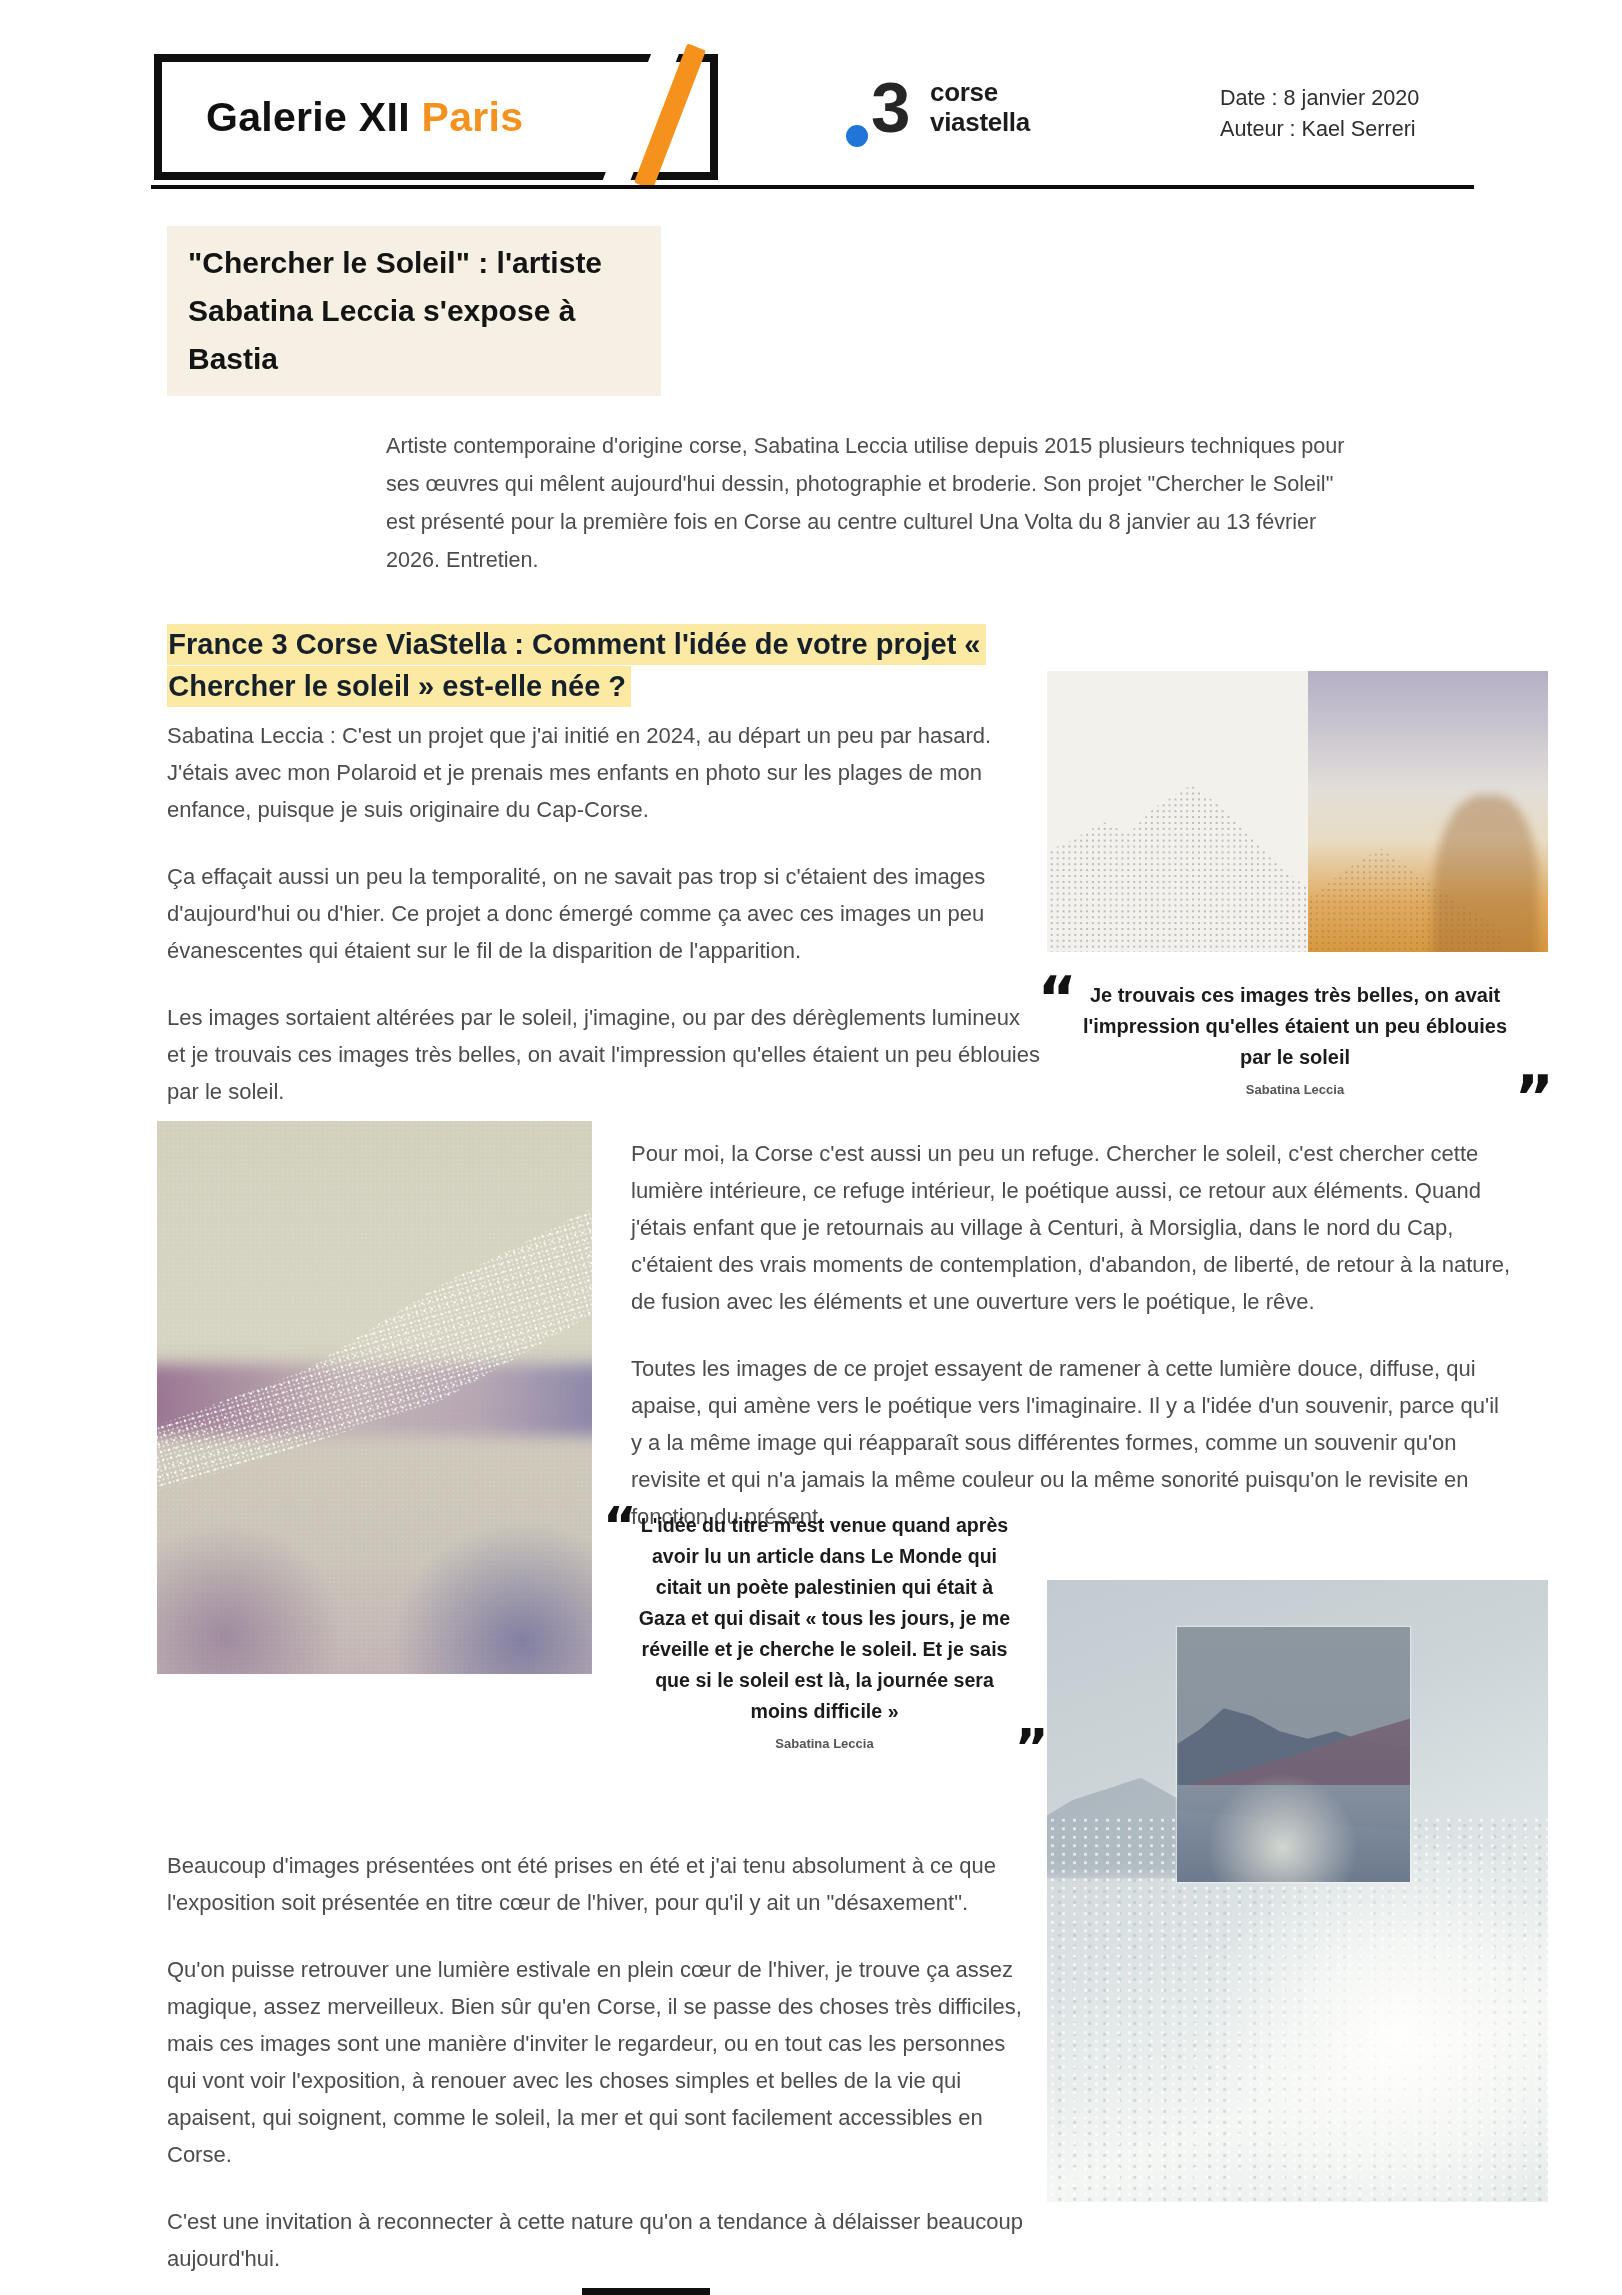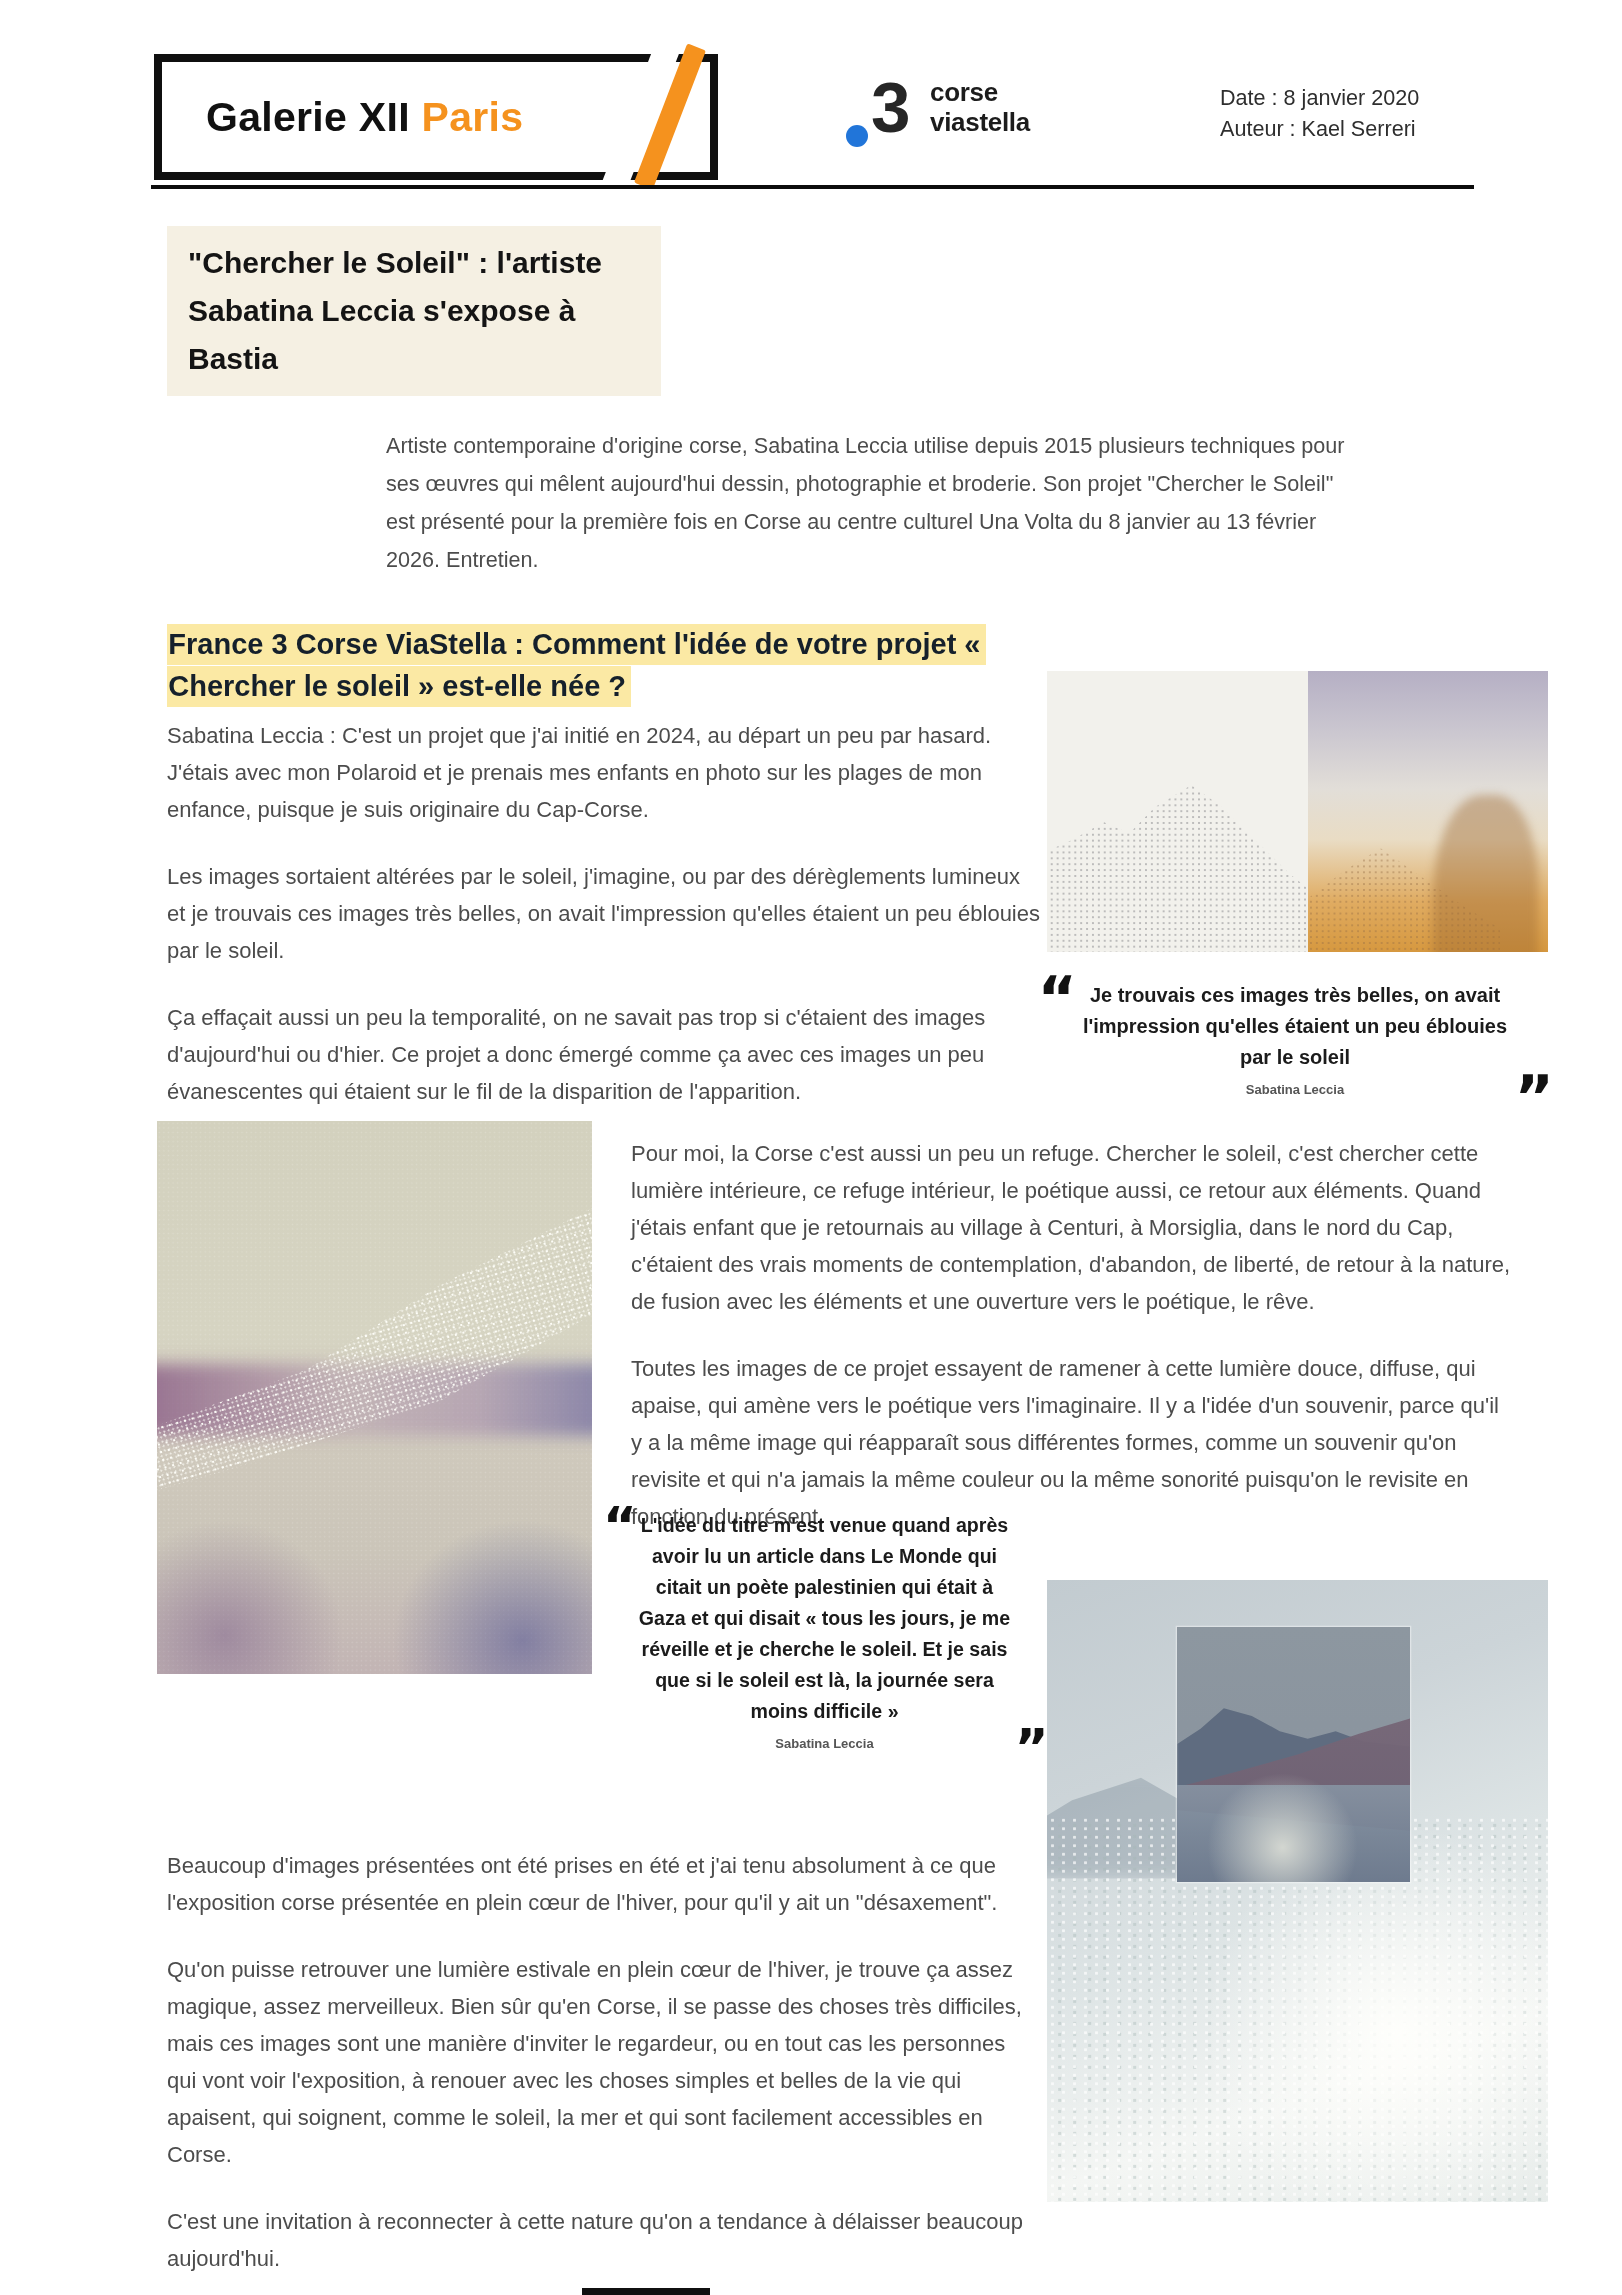--- a/index.html
+++ b/index.html
@@ -143,22 +143,22 @@
 
   <div class="abs rule"></div>
 
   <div class="abs title">"Chercher le Soleil" : l'artiste Sabatina Leccia s'expose à Bastia</div>
   <div class="abs lead">Artiste contemporaine d'origine corse, Sabatina Leccia utilise depuis 2015 plusieurs techniques pour ses œuvres qui mêlent aujourd'hui dessin, photographie et broderie. Son projet "Chercher le Soleil" est présenté pour la première fois en Corse au centre culturel Una Volta du 8 janvier au 13 février 2026. Entretien.</div>
 
   <div class="abs question q1"><span>France 3 Corse ViaStella : Comment l'idée de votre projet « Chercher le soleil » est-elle née ?</span></div>
 
   <div class="abs col-a">
     <p class="para">Sabatina Leccia : C'est un projet que j'ai initié en 2024, au départ un peu par hasard. J'étais avec mon Polaroid et je prenais mes enfants en photo sur les plages de mon enfance, puisque je suis originaire du Cap-Corse.</p>
+    <p class="para">Ça effaçait aussi un peu la temporalité, on ne savait pas trop si c'étaient des images d'aujourd'hui ou d'hier. Ce projet a donc émergé comme ça avec ces images un peu évanescentes qui étaient sur le fil de la disparition de l'apparition.</p>
     <p class="para">Les images sortaient altérées par le soleil, j'imagine, ou par des dérèglements lumineux et je trouvais ces images très belles, on avait l'impression qu'elles étaient un peu éblouies par le soleil.</p>
-    <p class="para">Ça effaçait aussi un peu la temporalité, on ne savait pas trop si c'étaient des images d'aujourd'hui ou d'hier. Ce projet a donc émergé comme ça avec ces images un peu évanescentes qui étaient sur le fil de la disparition de l'apparition.</p>
   </div>
 
   <div class="abs artA">
     <div class="half-l">
       <div class="stipple"></div>
     </div>
     <div class="half-r">
       <div class="stipple2"></div>
       <div class="person"></div>
     </div>
@@ -198,21 +198,21 @@
     <div class="inset">
       <div class="mtn"></div>
       <div class="head"></div>
       <div class="water"></div>
       <div class="shine"></div>
     </div>
   </div>
 
 
   <div class="abs col-c">
-    <p class="para">Beaucoup d'images présentées ont été prises en été et j'ai tenu absolument à ce que l'exposition corse présentée en plein cœur de l'hiver, pour qu'il y ait un "désaxement".</p>
+    <p class="para">Beaucoup d'images présentées ont été prises en été et j'ai tenu absolument à ce que l'exposition soit présentée en titre cœur de l'hiver, pour qu'il y ait un "désaxement".</p>
     <p class="para">Qu'on puisse retrouver une lumière estivale en plein cœur de l'hiver, je trouve ça assez magique, assez merveilleux. Bien sûr qu'en Corse, il se passe des choses très difficiles, mais ces images sont une manière d'inviter le regardeur, ou en tout cas les personnes qui vont voir l'exposition, à renouer avec les choses simples et belles de la vie qui apaisent, qui soignent, comme le soleil, la mer et qui sont facilement accessibles en Corse.</p>
     <p class="para">C'est une invitation à reconnecter à cette nature qu'on a tendance à délaisser beaucoup aujourd'hui.</p>
   </div>
 
   <div class="abs foot-bar"></div>
 
 </div>
 
 
 </body></html>

